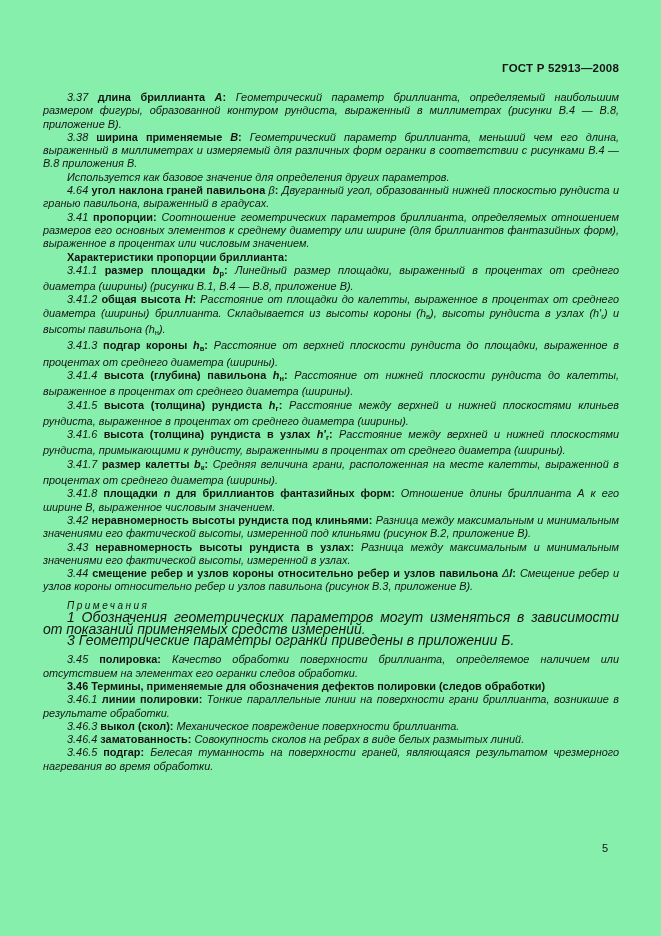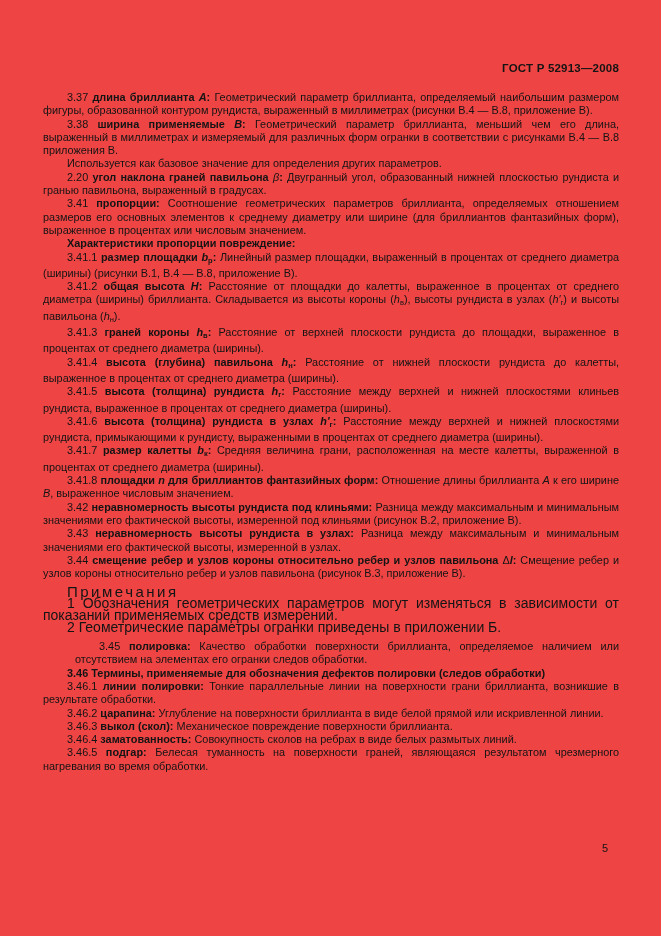--- a/index.html
+++ b/index.html
@@ -1,67 +1,66 @@
 <!DOCTYPE html>
 <html><head>
 <meta charset="utf-8">
 <style>
   html,body{margin:0;padding:0;background:#ffffff;}
   .page{
-    position:relative;width:661px;height:936px;background:#ef4444;
+    position:relative;width:661px;height:936px;background:#86efac;
     font-family:"Liberation Sans",sans-serif;color:#141414;overflow:hidden;
   }
   .doc-header{
     position:absolute;top:62px;right:42px;
     font-size:11.5px;font-weight:700;letter-spacing:.2px;
   }
   .doc-body{
     position:absolute;top:91px;left:43px;width:576px;
     font-size:10.9px;line-height:13.3px;text-align:justify;
   }
   .para{margin:0;text-indent:24px;}
-  .s-n{font-weight:400;}
+  .s-n{font-weight:400;font-style:italic;}
   .s-b{font-weight:700;}
   .s-i{font-style:italic;}
   .s-bi{font-weight:700;font-style:italic;}
   .s-sub{font-size:7.5px;vertical-align:-2px;}
   .s-bsub{font-size:7.5px;vertical-align:-2px;font-weight:700;}
   .note{font-size:14px;line-height:11.9px;}
-  .note-head{font-size:15px;line-height:11.9px;letter-spacing:2.5px;margin-top:6px;}
-  .mt{margin-top:6px;margin-left:32px;}
+  .note-head{font-size:10px;line-height:11.9px;letter-spacing:2.5px;margin-top:6px;}
+  .mt{margin-top:6px;}
   .page-number{position:absolute;top:842px;right:53px;font-size:11px;}
 </style>
 </head>
 <body>
 
 <div class="page">
   <div class="doc-header">ГОСТ Р 52913—2008</div>
   <div class="doc-body">
       <p class="para"><span class="s-n">3.37 </span><span class="s-b">длина бриллианта </span><span class="s-bi">А</span><span class="s-b">: </span><span class="s-n">Геометрический параметр бриллианта, определяемый наибольшим размером фигуры, образованной контуром рундиста, выраженный в миллиметрах (рисунки В.4 — В.8, приложение В).</span></p>
       <p class="para"><span class="s-n">3.38 </span><span class="s-b">ширина применяемые </span><span class="s-bi">В</span><span class="s-b">: </span><span class="s-n">Геометрический параметр бриллианта, меньший чем его длина, выраженный в миллиметрах и измеряемый для различных форм огранки в соответствии с рисунками В.4 — В.8 приложения В.</span></p>
       <p class="para"><span class="s-n">Используется как базовое значение для определения других параметров.</span></p>
-      <p class="para"><span class="s-n">2.20 </span><span class="s-b">угол наклона граней павильона </span><span class="s-i">β</span><span class="s-b">: </span><span class="s-n">Двугранный угол, образованный нижней плоскостью рундиста и гранью павильона, выраженный в градусах.</span></p>
+      <p class="para"><span class="s-n">4.64 </span><span class="s-b">угол наклона граней павильона </span><span class="s-i">β</span><span class="s-b">: </span><span class="s-n">Двугранный угол, образованный нижней плоскостью рундиста и гранью павильона, выраженный в градусах.</span></p>
       <p class="para"><span class="s-n">3.41 </span><span class="s-b">пропорции: </span><span class="s-n">Соотношение геометрических параметров бриллианта, определяемых отношением размеров его основных элементов к среднему диаметру или ширине (для бриллиантов фантазийных форм), выраженное в процентах или числовым значением.</span></p>
-      <p class="para"><span class="s-b">Характеристики пропорции повреждение:</span></p>
+      <p class="para"><span class="s-b">Характеристики пропорции бриллианта:</span></p>
       <p class="para"><span class="s-n">3.41.1 </span><span class="s-b">размер площадки </span><span class="s-bi">b</span><span class="s-bsub">р</span><span class="s-b">: </span><span class="s-n">Линейный размер площадки, выраженный в процентах от среднего диаметра (ширины) (рисунки В.1, В.4 — В.8, приложение В).</span></p>
       <p class="para"><span class="s-n">3.41.2 </span><span class="s-b">общая высота </span><span class="s-bi">Н</span><span class="s-b">: </span><span class="s-n">Расстояние от площадки до калетты, выраженное в процентах от среднего диаметра (ширины) бриллианта. Складывается из высоты короны (</span><span class="s-i">h</span><span class="s-sub">в</span><span class="s-n">), высоты рундиста в узлах (</span><span class="s-i">h′</span><span class="s-sub">г</span><span class="s-n">) и высоты павильона (</span><span class="s-i">h</span><span class="s-sub">н</span><span class="s-n">).</span></p>
-      <p class="para"><span class="s-n">3.41.3 </span><span class="s-b">граней короны </span><span class="s-bi">h</span><span class="s-bsub">в</span><span class="s-b">: </span><span class="s-n">Расстояние от верхней плоскости рундиста до площадки, выраженное в процентах от среднего диаметра (ширины).</span></p>
+      <p class="para"><span class="s-n">3.41.3 </span><span class="s-b">подгар короны </span><span class="s-bi">h</span><span class="s-bsub">в</span><span class="s-b">: </span><span class="s-n">Расстояние от верхней плоскости рундиста до площадки, выраженное в процентах от среднего диаметра (ширины).</span></p>
       <p class="para"><span class="s-n">3.41.4 </span><span class="s-b">высота (глубина) павильона </span><span class="s-bi">h</span><span class="s-bsub">н</span><span class="s-b">: </span><span class="s-n">Расстояние от нижней плоскости рундиста до калетты, выраженное в процентах от среднего диаметра (ширины).</span></p>
       <p class="para"><span class="s-n">3.41.5 </span><span class="s-b">высота (толщина) рундиста </span><span class="s-bi">h</span><span class="s-bsub">г</span><span class="s-b">: </span><span class="s-n">Расстояние между верхней и нижней плоскостями клиньев рундиста, выраженное в процентах от среднего диаметра (ширины).</span></p>
       <p class="para"><span class="s-n">3.41.6 </span><span class="s-b">высота (толщина) рундиста в узлах </span><span class="s-bi">h′</span><span class="s-bsub">г</span><span class="s-b">: </span><span class="s-n">Расстояние между верхней и нижней плоскостями рундиста, примыкающими к рундисту, выраженными в процентах от среднего диаметра (ширины).</span></p>
       <p class="para"><span class="s-n">3.41.7 </span><span class="s-b">размер калетты </span><span class="s-bi">b</span><span class="s-bsub">к</span><span class="s-b">: </span><span class="s-n">Средняя величина грани, расположенная на месте калетты, выраженной в процентах от среднего диаметра (ширины).</span></p>
       <p class="para"><span class="s-n">3.41.8 </span><span class="s-b">площадки </span><span class="s-bi">n</span><span class="s-b"> для бриллиантов фантазийных форм: </span><span class="s-n">Отношение длины бриллианта </span><span class="s-i">А</span><span class="s-n"> к его ширине </span><span class="s-i">В</span><span class="s-n">, выраженное числовым значением.</span></p>
       <p class="para"><span class="s-n">3.42 </span><span class="s-b">неравномерность высоты рундиста под клиньями: </span><span class="s-n">Разница между максимальным и минимальным значениями его фактической высоты, измеренной под клиньями (рисунок В.2, приложение В).</span></p>
       <p class="para"><span class="s-n">3.43 </span><span class="s-b">неравномерность высоты рундиста в узлах: </span><span class="s-n">Разница между максимальным и минимальным значениями его фактической высоты, измеренной в узлах.</span></p>
       <p class="para"><span class="s-n">3.44 </span><span class="s-b">смещение ребер и узлов короны относительно ребер и узлов павильона </span><span class="s-n">Δ</span><span class="s-bi">l</span><span class="s-b">: </span><span class="s-n">Смещение ребер и узлов короны относительно ребер и узлов павильона (рисунок В.3, приложение В).</span></p>
       <p class="para note-head"><span class="s-n">Примечания</span></p>
       <p class="para note"><span class="s-n">1 Обозначения геометрических параметров могут изменяться в зависимости от показаний применяемых средств измерений.</span></p>
-      <p class="para note"><span class="s-n">2 Геометрические параметры огранки приведены в приложении Б.</span></p>
+      <p class="para note"><span class="s-n">3 Геометрические параметры огранки приведены в приложении Б.</span></p>
       <p class="para mt"><span class="s-n">3.45 </span><span class="s-b">полировка: </span><span class="s-n">Качество обработки поверхности бриллианта, определяемое наличием или отсутствием на элементах его огранки следов обработки.</span></p>
       <p class="para"><span class="s-b">3.46 </span><span class="s-b">Термины, применяемые для обозначения дефектов полировки (следов обработки)</span></p>
       <p class="para"><span class="s-n">3.46.1 </span><span class="s-b">линии полировки: </span><span class="s-n">Тонкие параллельные линии на поверхности грани бриллианта, возникшие в результате обработки.</span></p>
-      <p class="para"><span class="s-n">3.46.2 </span><span class="s-b">царапина: </span><span class="s-n">Углубление на поверхности бриллианта в виде белой прямой или искривленной линии.</span></p>
       <p class="para"><span class="s-n">3.46.3 </span><span class="s-b">выкол (скол): </span><span class="s-n">Механическое повреждение поверхности бриллианта.</span></p>
       <p class="para"><span class="s-n">3.46.4 </span><span class="s-b">заматованность: </span><span class="s-n">Совокупность сколов на ребрах в виде белых размытых линий.</span></p>
       <p class="para"><span class="s-n">3.46.5 </span><span class="s-b">подгар: </span><span class="s-n">Белесая туманность на поверхности граней, являющаяся результатом чрезмерного нагревания во время обработки.</span></p>
     </div>
   <div class="page-number">5</div>
 </div>
 
 </body></html>

